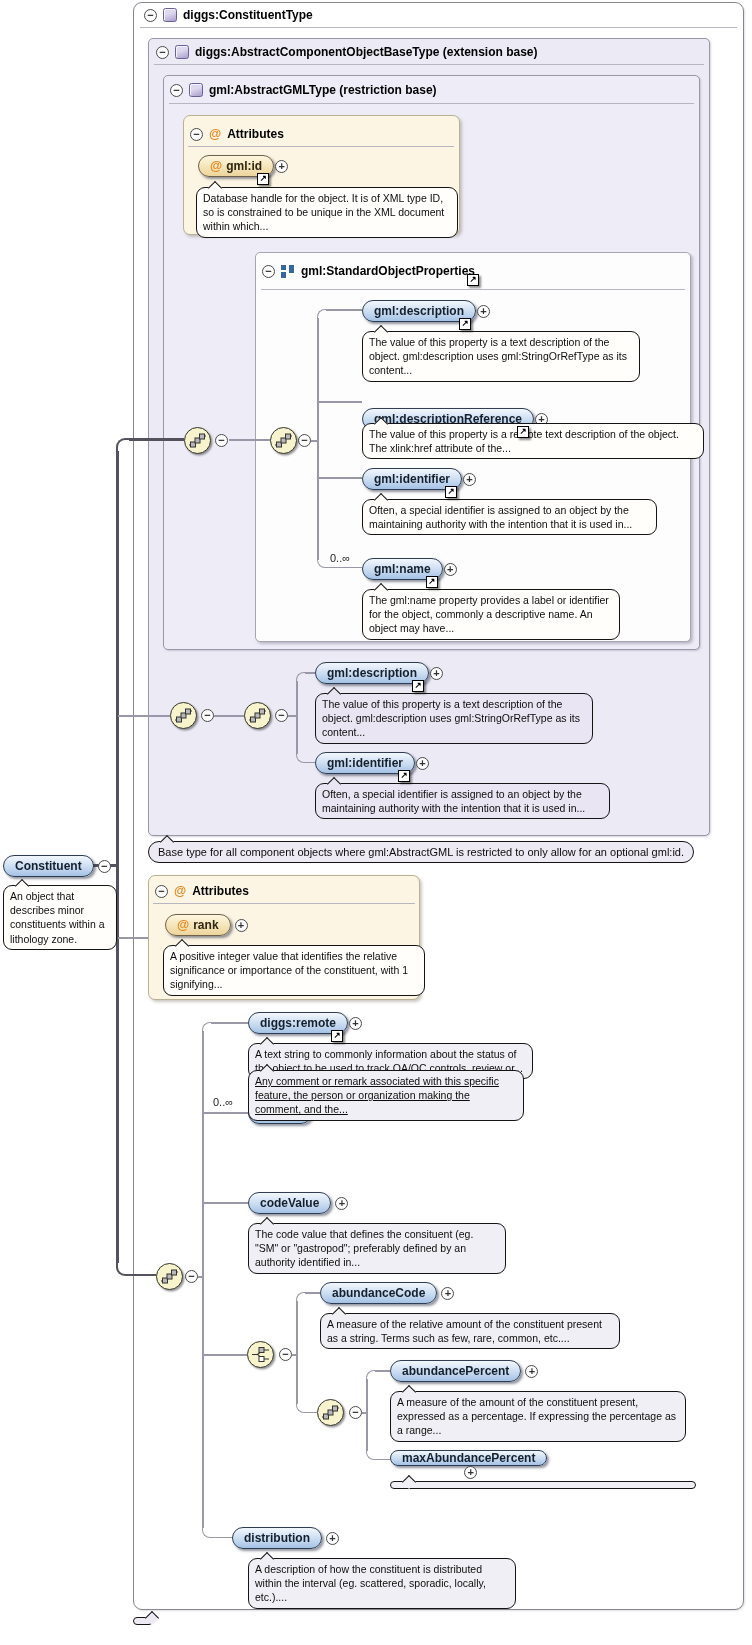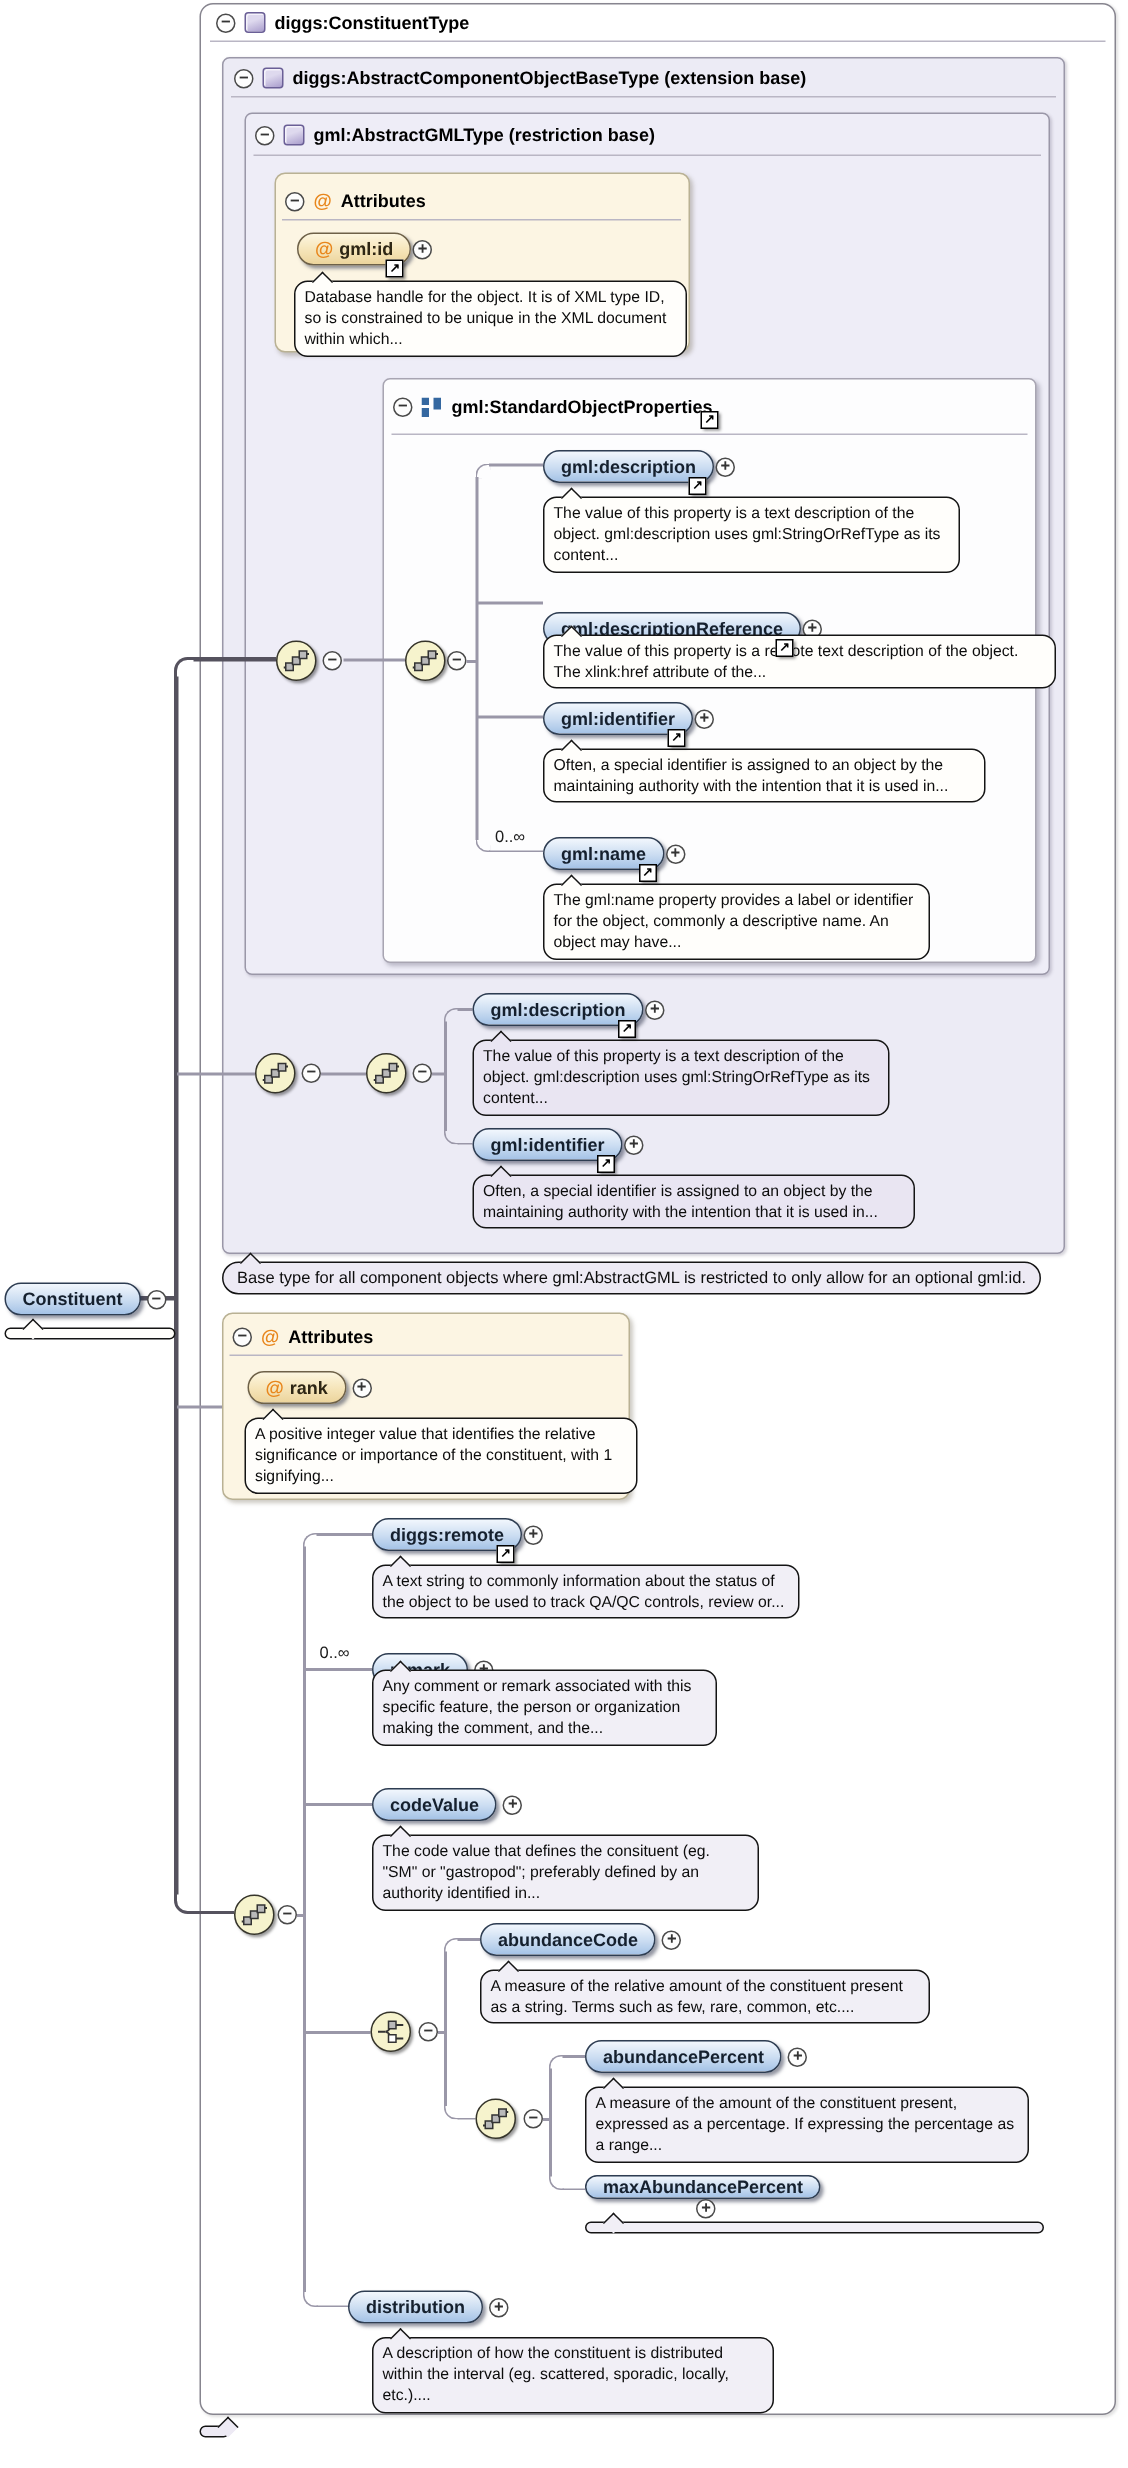--- a/index.html
+++ b/index.html
@@ -248,20 +248,21 @@
   <span class="ntch"></span>
   <span>Base type for all component objects where gml:AbstractGML is restricted to only allow for an optional gml:id.</span>
 </div>
 
 <div class="el noarr" style="left:3px;top:855px;">
   <span class="bdg">Constituent</span>
   <span class="mc">−</span>
 </div>
 <div class="tip" style="left:3px;top:885px;width:114px;">
   <span class="ntch"></span>
+  <span>An object that describes minor constituents within a lithology zone.</span>
 </div>
 
 <div class="hdr" style="left:155px;top:884px;height:14px;">
   <span class="mc">−</span>
   <span class="atsym">@</span>
   <span>Attributes</span>
 </div>
 <div class="sep" style="left:153px;top:903px;width:262px;"></div>
 <div class="el noarr" style="left:165px;top:914px;">
   <span class="bdg attr">
@@ -304,21 +305,21 @@
 <div class="tip gy" style="left:248px;top:1043px;width:285px;">
   <span class="ntch"></span>
   <span>A text string to commonly information about the status of the object to be used to track QA/QC controls, review or...</span>
 </div>
 
 <span class="occ" style="left:213px;top:1096px;">0..∞</span>
 <div class="el noarr" style="left:248px;top:1102px;">
   <span class="bdg">remark</span>
   <span class="pc">+</span>
 </div>
-<div class="tip gy" style="left:248px;top:1113px;width:230px;">
+<div class="tip gy" style="left:248px;top:1070px;width:276px;text-decoration:underline;">
   <span class="ntch"></span>
   <span>Any comment or remark associated with this specific feature, the person or organization making the comment, and the...</span>
 </div>
 
 <div class="el noarr" style="left:248px;top:1192px;">
   <span class="bdg">codeValue</span>
   <span class="pc">+</span>
 </div>
 <div class="tip gy" style="left:248px;top:1223px;width:258px;">
   <span class="ntch"></span>

